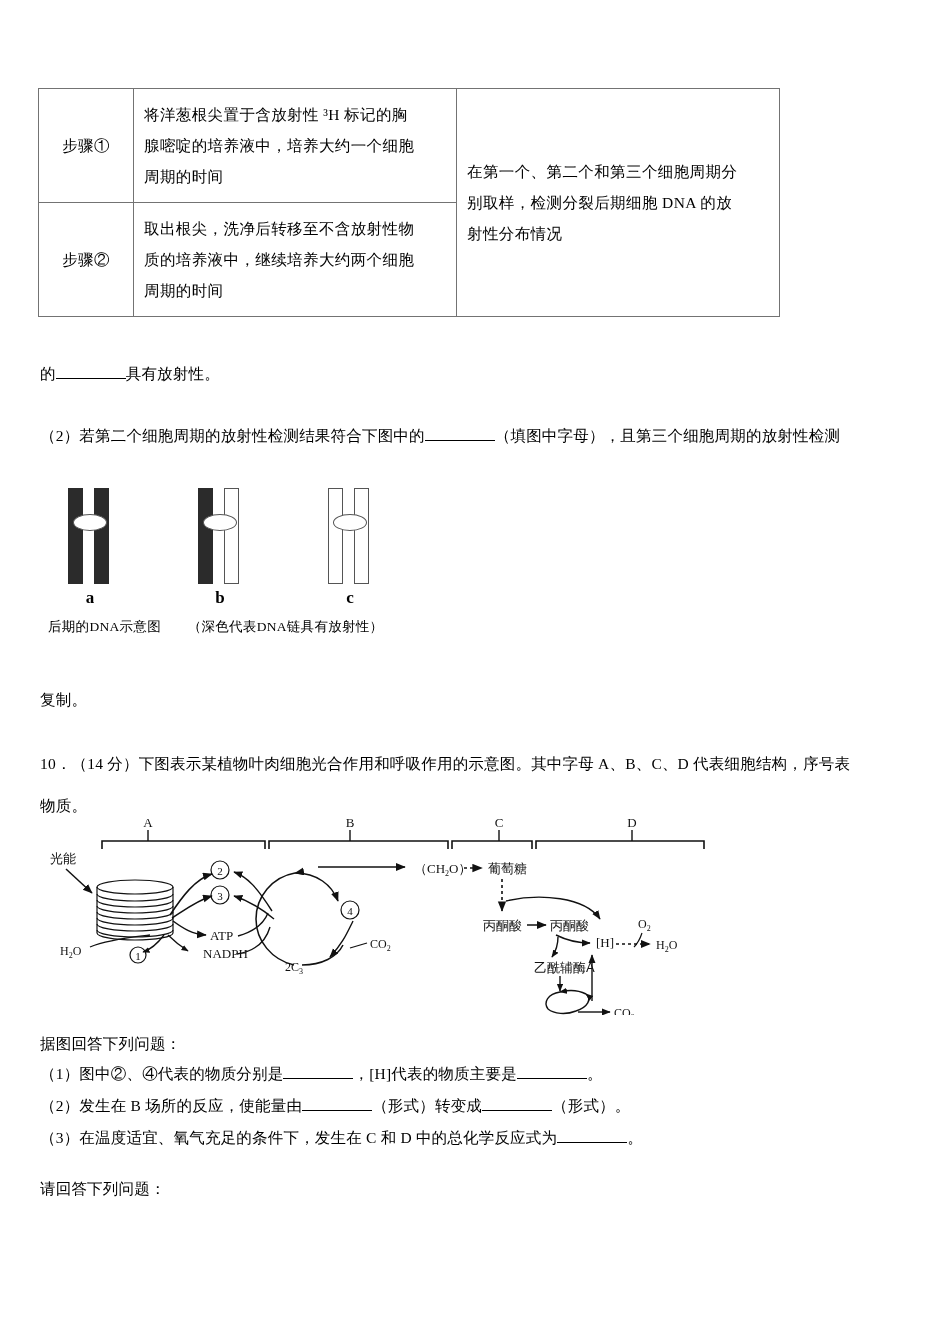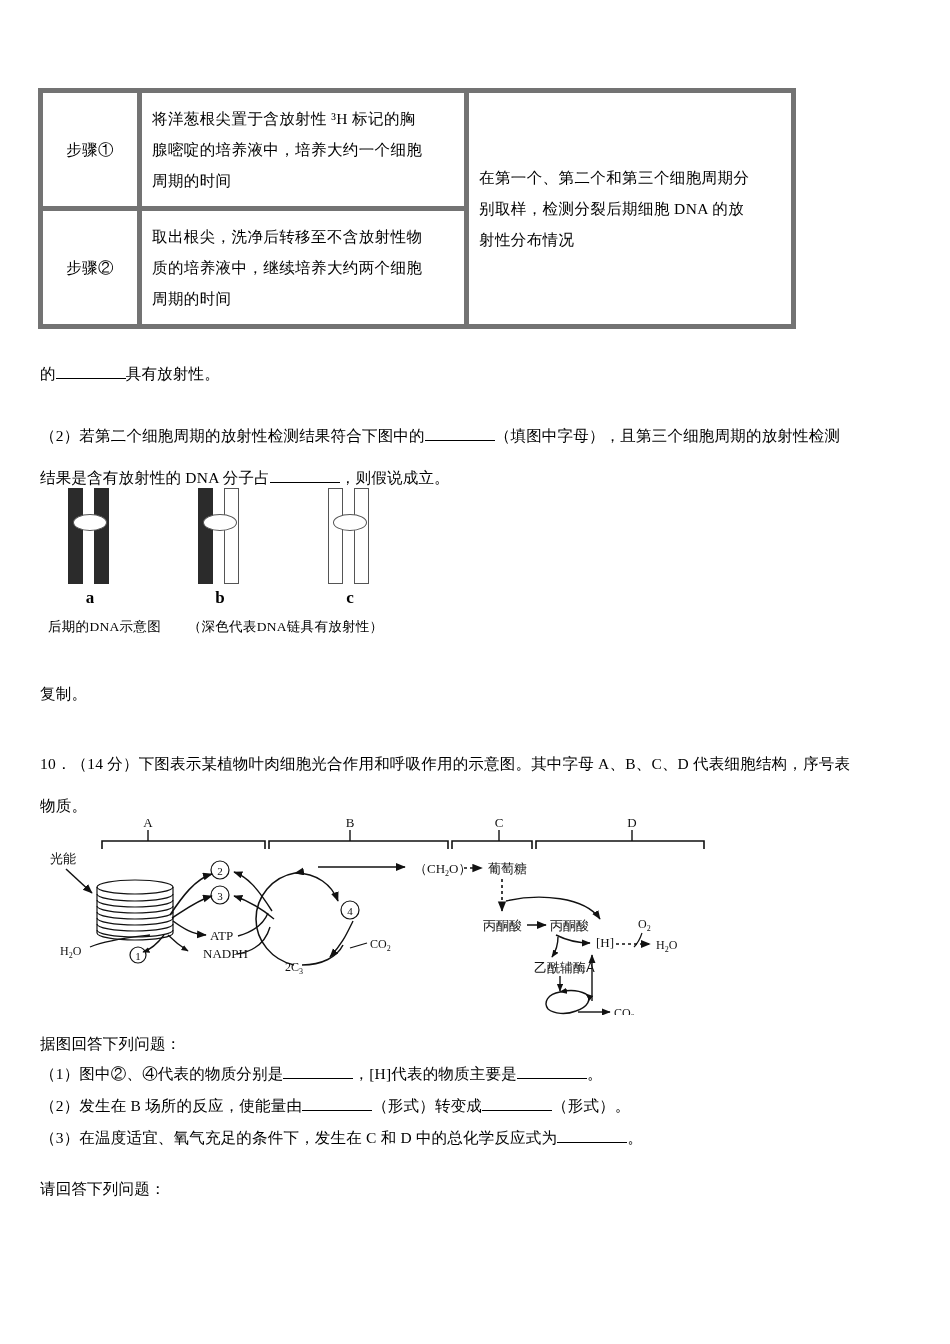--- a/index.html
+++ b/index.html
@@ -20,21 +20,21 @@
   
   .steps-table {
     position: absolute;
     left: 38px;
     top: 88px;
     width: 684px;
     border-collapse: collapse;
     table-layout: fixed;
   }
   .steps-table td {
-    border: 5px solid #737373;
+    border: 1px solid #737373;
     vertical-align: middle;
     padding: 10px 10px;
     font-size: 15.5px;
     line-height: 2.0;
     letter-spacing: 0.4px;
   }
   .col-step { width: 74px; text-align: center; }
   .col-desc { width: 302px; }
   .col-note { width: 302px; vertical-align: middle; }
 
@@ -159,23 +159,20 @@
 <div class="para" style="left:40px; top:348px; width:880px;">
   <div style="margin-top:10px;">
     <span>的</span><span class="blank b-70"></span><span>具有放射性。</span>
   </div>
 </div>
 
 <div class="para" style="left:40px; top:420px; width:890px;">
   <span class="q-line">
     <span>（2）若第二个细胞周期的放射性检测结果符合下图中的</span><span class="blank b-70"></span><span>（填图中字母），且第三个细胞周期的放射性检测</span>
   </span>
-  <div style="margin-top:10px;">
-    <span>结果是含有放射性的 DNA 分子占</span><span class="blank b-70"></span><span>，则假说成立。</span>
-  </div>
 </div>
 
 <div class="chrom-fig">
 
   <div class="chrom-group" style="left:12px; top:0;">
     <div class="chrom-bar dark left"></div>
     <div class="chrom-bar dark right"></div>
     <div class="centromere"></div>
     <div class="chrom-label">a</div>
   </div>
@@ -195,21 +192,21 @@
   </div>
 
 </div>
 
 <div class="fig-caption">
   <span>后期的DNA示意图</span>
   <span class="cap2">（深色代表DNA链具有放射性）</span>
 </div>
 
 <div class="para" style="left:40px; top:668px; width:890px;">
-  <div style="margin-top:10px;">
+  <div style="margin-top:16px;">
     <span>复制。</span>
   </div>
 </div>
 
 <div class="para" style="left:40px; top:748px; width:890px;">
   <div>10．（14 分）下图表示某植物叶肉细胞光合作用和呼吸作用的示意图。其中字母 A、B、C、D 代表细胞结构，序号表</div>
   <div style="margin-top:10px;">物质。</div>
 </div>
 
 <div class="bio-diagram">

